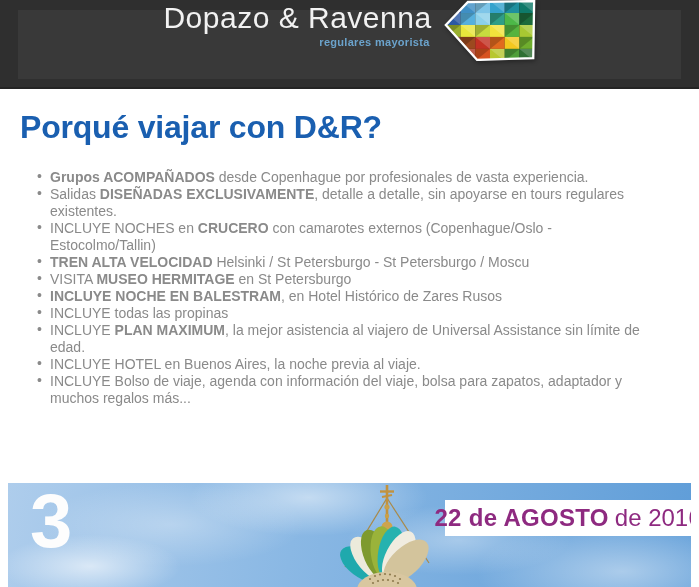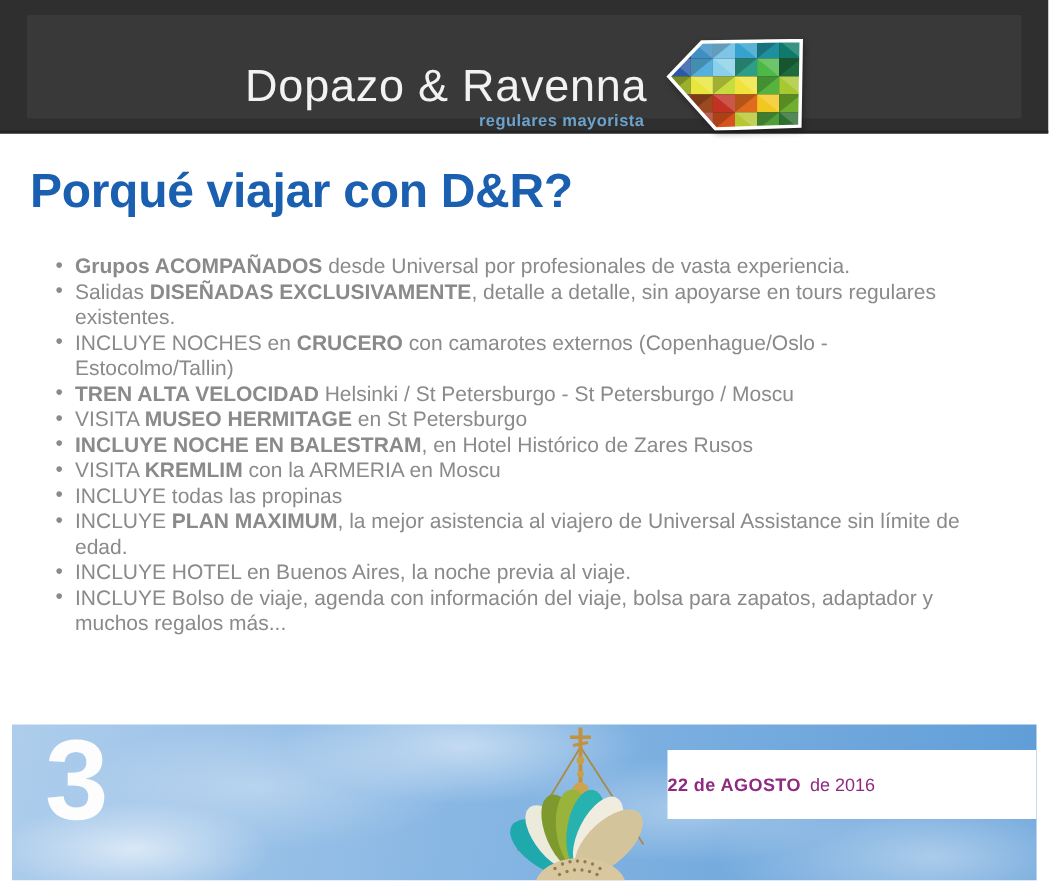--- a/index.html
+++ b/index.html
@@ -13,21 +13,21 @@
     position:absolute;left:0;top:0;width:699px;height:89px;
     background:var(--header-bg);
     border-bottom:2px solid #242424;box-sizing:border-box;
   }
   .header-panel{
     position:absolute;left:18px;top:10px;right:18px;bottom:8px;
     background:var(--header-panel);
   }
   .header-content{
     position:absolute;left:0;top:0;width:100%;height:100%;
-    display:flex;align-items:flex-end;justify-content:center;gap:12px;
+    display:flex;align-items:flex-start;justify-content:center;gap:12px;
   }
   .brand-block{display:flex;flex-direction:column;align-items:flex-end;margin-top:2px;}
   .brand-name{
     color:var(--brand-white);font-size:30px;line-height:1.05;
     letter-spacing:0.5px;font-weight:400;white-space:nowrap;
   }
   .brand-tagline{
     color:var(--tagline-blue);font-size:11px;font-weight:bold;
     letter-spacing:0.3px;margin-top:2px;margin-right:2px;
   }
@@ -61,24 +61,24 @@
       radial-gradient(160px 50px at 66% 55%, rgba(255,255,255,0.35), rgba(255,255,255,0) 70%),
       radial-gradient(190px 60px at 24% 40%, rgba(255,255,255,0.30), rgba(255,255,255,0) 70%),
       linear-gradient(100deg,#aecdec 0%,#8ab8e4 42%,#5f9dd8 100%);
   }
   .slide-number{
     position:absolute;left:22px;top:-4px;
     font-size:76px;font-weight:600;color:#fdfdfd;line-height:1.1;
   }
   .dome-svg{position:absolute;left:320px;top:0;}
   .date-badge{
-    position:absolute;right:0;top:17px;width:246px;height:46px;
+    position:absolute;right:0;top:17px;width:246px;height:36px;
     background:#ffffff;
-    display:flex;align-items:center;gap:6px;
-    font-size:12px;color:var(--date-purple);white-space:nowrap;
+    display:flex;align-items:center;justify-content:center;gap:6px;
+    font-size:24px;color:var(--date-purple);white-space:nowrap;
   }
   .date-bold{font-weight:bold;letter-spacing:0.3px;}
   .date-light{font-weight:400;}
 </style>
 </head>
 <body>
 
 <div class="header">
   <div class="header-panel"></div>
   <div class="header-content">
@@ -155,27 +155,26 @@
           <polygon points="82,53 98,53 98,66" fill="rgba(255,255,255,0.18)"></polygon>
         </g>
       <polygon points="26,2 98,1 97,63 36,65 2,27" fill="none" stroke="#ffffff" stroke-width="2.5"></polygon>
     </svg>
   </div>
 </div>
 
 <h1 class="page-title">Porqué viajar con D&amp;R?</h1>
 
 <ul class="benefits">
-    <li><span class="b">Grupos ACOMPAÑADOS</span><span> desde Universal por profesionales de vasta experiencia.</span></li>
+    <li><span class="b">Grupos ACOMPAÑADOS</span><span> desde Copenhague por profesionales de vasta experiencia.</span></li>
     <li><span>Salidas </span><span class="b">DISEÑADAS EXCLUSIVAMENTE</span><span>, detalle a detalle, sin apoyarse en tours regulares existentes.</span></li>
     <li><span>INCLUYE NOCHES en </span><span class="b">CRUCERO</span><span> con camarotes externos (Copenhague/Oslo - Estocolmo/Tallin)</span></li>
     <li><span class="b">TREN ALTA VELOCIDAD</span><span> Helsinki / St Petersburgo - St Petersburgo / Moscu</span></li>
     <li><span>VISITA </span><span class="b">MUSEO HERMITAGE</span><span> en St Petersburgo</span></li>
     <li><span class="b">INCLUYE NOCHE EN BALESTRAM</span><span>, en Hotel Histórico de Zares Rusos</span></li>
-    <li><span>VISITA </span><span class="b">KREMLIM</span><span> con la ARMERIA en Moscu</span></li>
     <li><span>INCLUYE todas las propinas</span></li>
     <li><span>INCLUYE </span><span class="b">PLAN MAXIMUM</span><span>, la mejor asistencia al viajero de Universal Assistance sin límite de edad.</span></li>
     <li><span>INCLUYE HOTEL en Buenos Aires, la noche previa al viaje.</span></li>
     <li><span>INCLUYE Bolso de viaje, agenda con información del viaje, bolsa para zapatos, adaptador y muchos regalos más...</span></li>
   </ul>
 
 <div class="footer-hero">
   <div class="slide-number">3</div>
 
   <svg class="dome-svg" viewBox="0 0 120 104" width="120" height="104">

